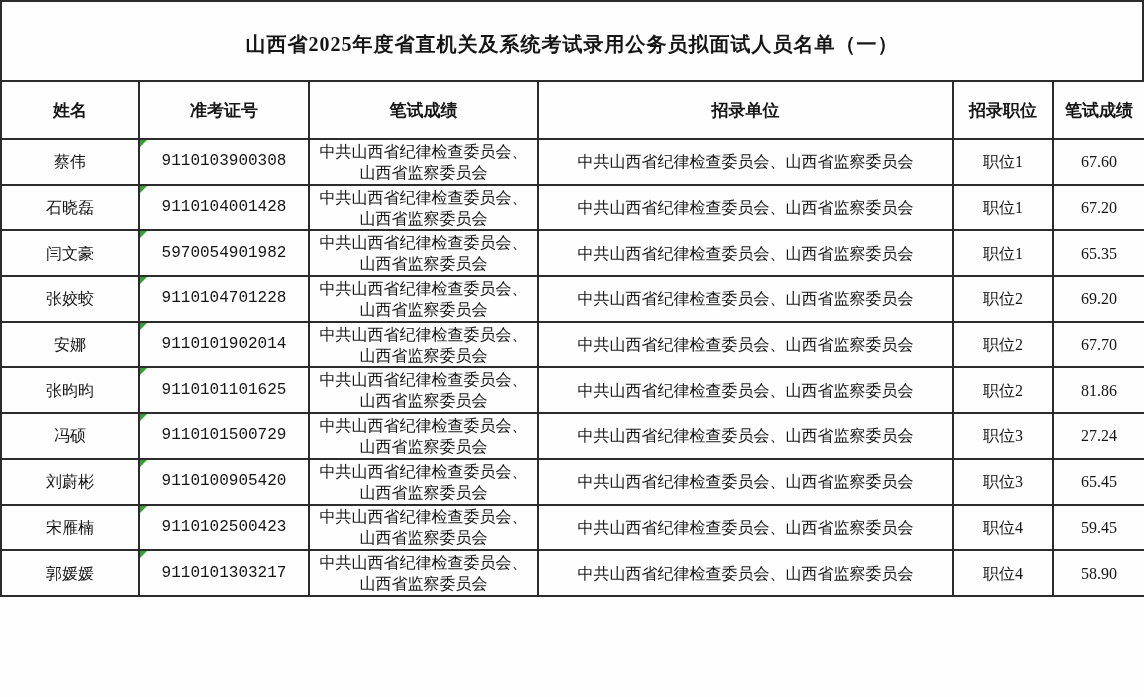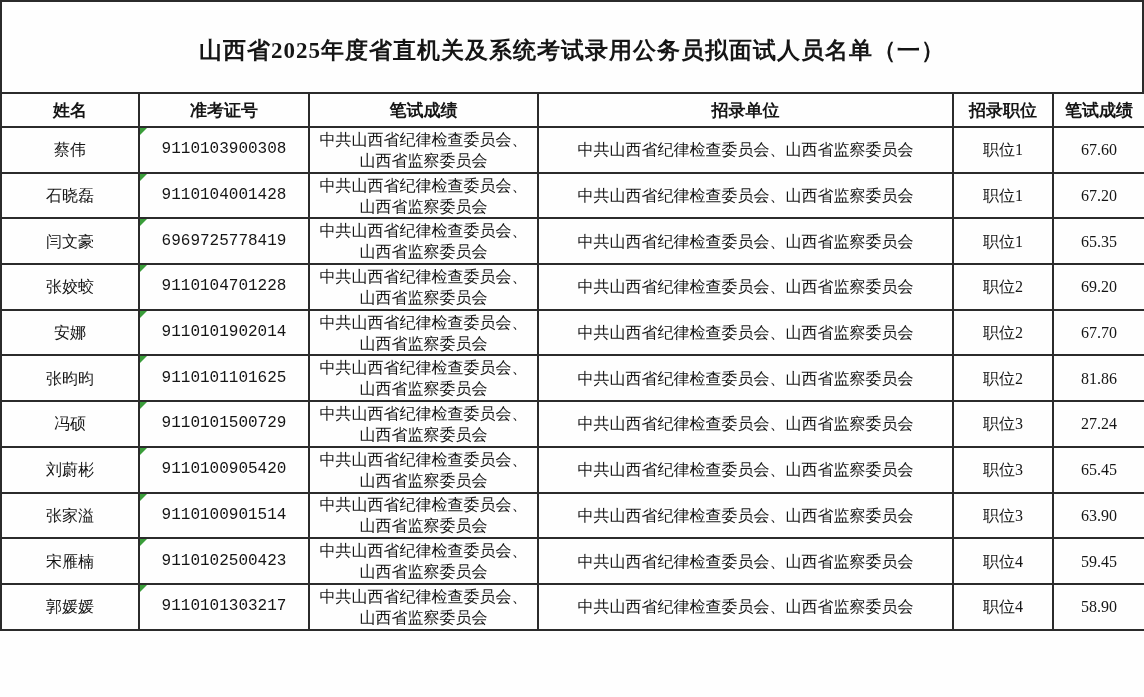--- a/index.html
+++ b/index.html
@@ -10,47 +10,47 @@
   .sheet {
     width: 1144px;
     height: 697px;
     box-sizing: border-box;
     background: #fefefe;
     color: #151515;
     font-family: "Liberation Serif", "DejaVu Serif", serif;
   }
   .title-bar {
     box-sizing: border-box;
-    height: 92px;
+    height: 80px;
     border: 2px solid #2b2b2b;
     border-bottom: none;
     display: flex;
     align-items: center;
     justify-content: center;
-    font-size: 23px;
+    font-size: 20px;
     font-weight: bold;
     letter-spacing: 1px;
     padding-top: 6px;
   }
   table.roster {
     width: 1144px;
     border-collapse: collapse;
     table-layout: fixed;
   }
   table.roster th,
   table.roster td {
     border: 2px solid #2b2b2b;
     text-align: center;
     vertical-align: middle;
     overflow: hidden;
     padding: 0 4px;
     box-sizing: border-box;
   }
   table.roster thead th {
-    height: 34px;
+    height: 58px;
     font-size: 17px;
     font-weight: bold;
   }
   table.roster tbody td {
     height: 45.7px;
     font-size: 16px;
     line-height: 21px;
   }
   td.c-examid {
     position: relative;
@@ -120,21 +120,21 @@
     <td class="c-dept">中共山西省纪律检查委员会、山西省监察委员会</td>
     <td class="c-unit">中共山西省纪律检查委员会、山西省监察委员会</td>
     <td class="c-pos">职位1</td>
     <td class="c-score">67.20</td>
   </tr>
 
   <tr>
     <td class="c-name">闫文豪</td>
     <td class="c-examid">
       <span class="flag"></span>
-      <span>6969725778419</span>
+      <span>5970054901982</span>
     </td>
     <td class="c-dept">中共山西省纪律检查委员会、山西省监察委员会</td>
     <td class="c-unit">中共山西省纪律检查委员会、山西省监察委员会</td>
     <td class="c-pos">职位1</td>
     <td class="c-score">65.35</td>
   </tr>
 
   <tr>
     <td class="c-name">张姣蛟</td>
     <td class="c-examid">
@@ -188,31 +188,20 @@
     <td class="c-examid">
       <span class="flag"></span>
       <span>9110100905420</span>
     </td>
     <td class="c-dept">中共山西省纪律检查委员会、山西省监察委员会</td>
     <td class="c-unit">中共山西省纪律检查委员会、山西省监察委员会</td>
     <td class="c-pos">职位3</td>
     <td class="c-score">65.45</td>
   </tr>
 
-  <tr>
-    <td class="c-name">张家溢</td>
-    <td class="c-examid">
-      <span class="flag"></span>
-      <span>9110100901514</span>
-    </td>
-    <td class="c-dept">中共山西省纪律检查委员会、山西省监察委员会</td>
-    <td class="c-unit">中共山西省纪律检查委员会、山西省监察委员会</td>
-    <td class="c-pos">职位3</td>
-    <td class="c-score">63.90</td>
-  </tr>
 
 
   <tr>
     <td class="c-name">宋雁楠</td>
     <td class="c-examid">
       <span class="flag"></span>
       <span>9110102500423</span>
     </td>
     <td class="c-dept">中共山西省纪律检查委员会、山西省监察委员会</td>
     <td class="c-unit">中共山西省纪律检查委员会、山西省监察委员会</td>

